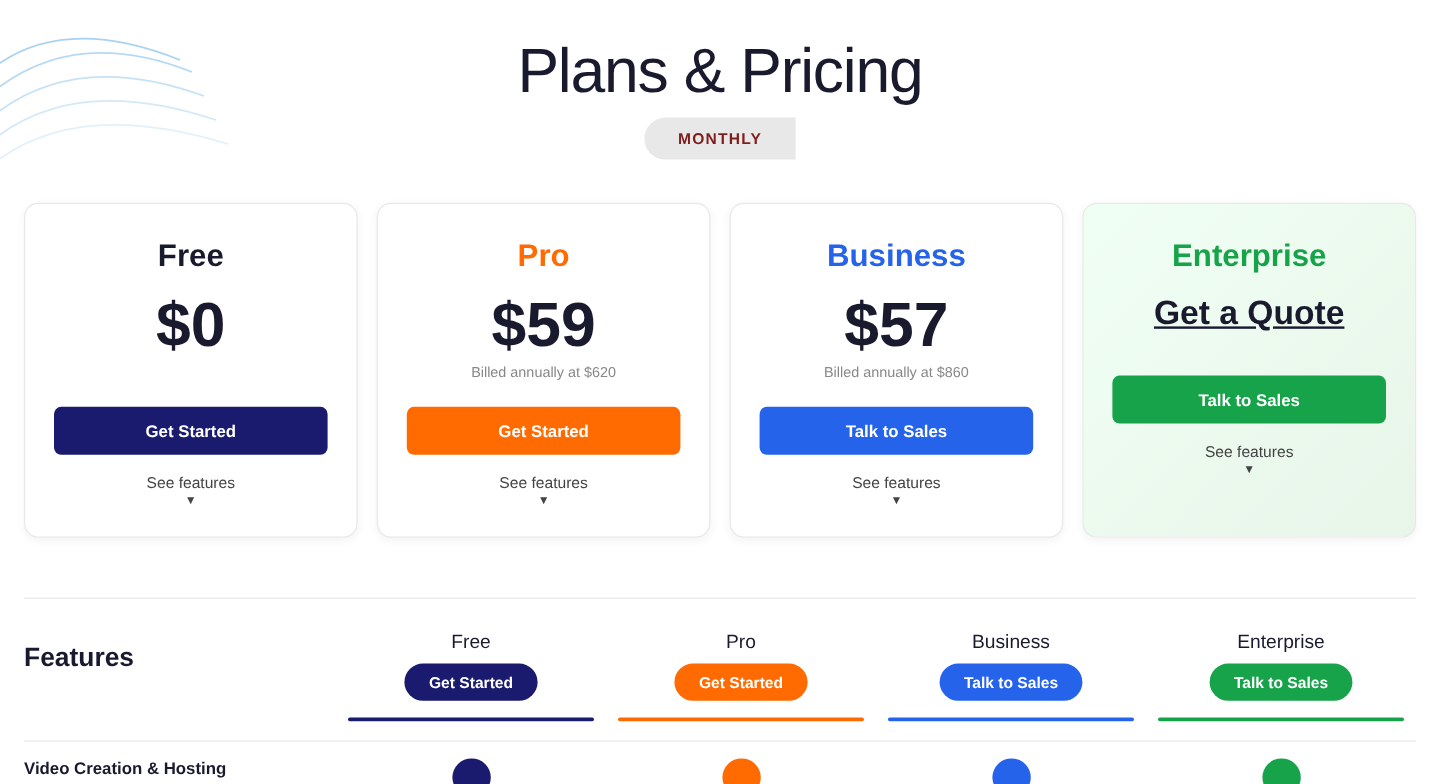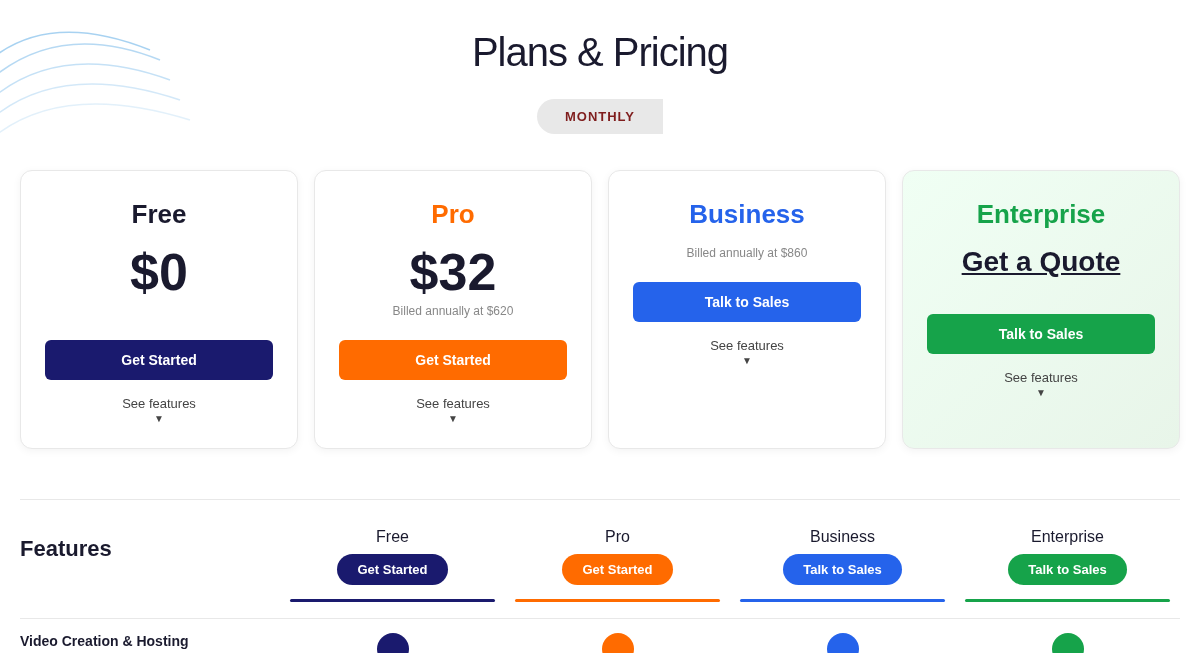--- a/index.html
+++ b/index.html
@@ -22,25 +22,25 @@
       position: absolute;
       top: 0;
       left: 0;
       width: 200px;
       height: 200px;
       pointer-events: none;
     }
 
     .page-title {
       text-align: center;
-      font-size: 40px;
+      font-size: 52px;
       font-weight: 400;
       color: #1a1a2e;
       letter-spacing: -1px;
-      margin-bottom: 24px;
+      margin-bottom: 8px;
     }
 
     
     .billing-toggle {
       display: flex;
       justify-content: center;
       align-items: center;
       gap: 0;
       margin-bottom: 36px;
     }
@@ -288,31 +288,32 @@
       <div class="billed-note"></div>
       <button class="plan-btn free-btn">Get Started</button>
       <div class="see-features">
         <span>See features</span>
         <span class="chevron-down">▼</span>
       </div>
     </div>
 
     <div class="pricing-card">
       <div class="plan-name pro">Pro</div>
-      <div class="plan-price">$32</div>
+      <div class="plan-price">$59</div>
       <div class="billed-note">Billed annually at $620</div>
       <button class="plan-btn pro-btn">Get Started</button>
       <div class="see-features">
         <span>See features</span>
         <span class="chevron-down">▼</span>
       </div>
     </div>
 
     <div class="pricing-card">
       <div class="plan-name business">Business</div>
+      <div class="plan-price">$57</div>
       <div class="billed-note">Billed annually at $860</div>
       <button class="plan-btn business-btn">Talk to Sales</button>
       <div class="see-features">
         <span>See features</span>
         <span class="chevron-down">▼</span>
       </div>
     </div>
 
     <div class="pricing-card enterprise">
       <div class="plan-name enterprise">Enterprise</div>

